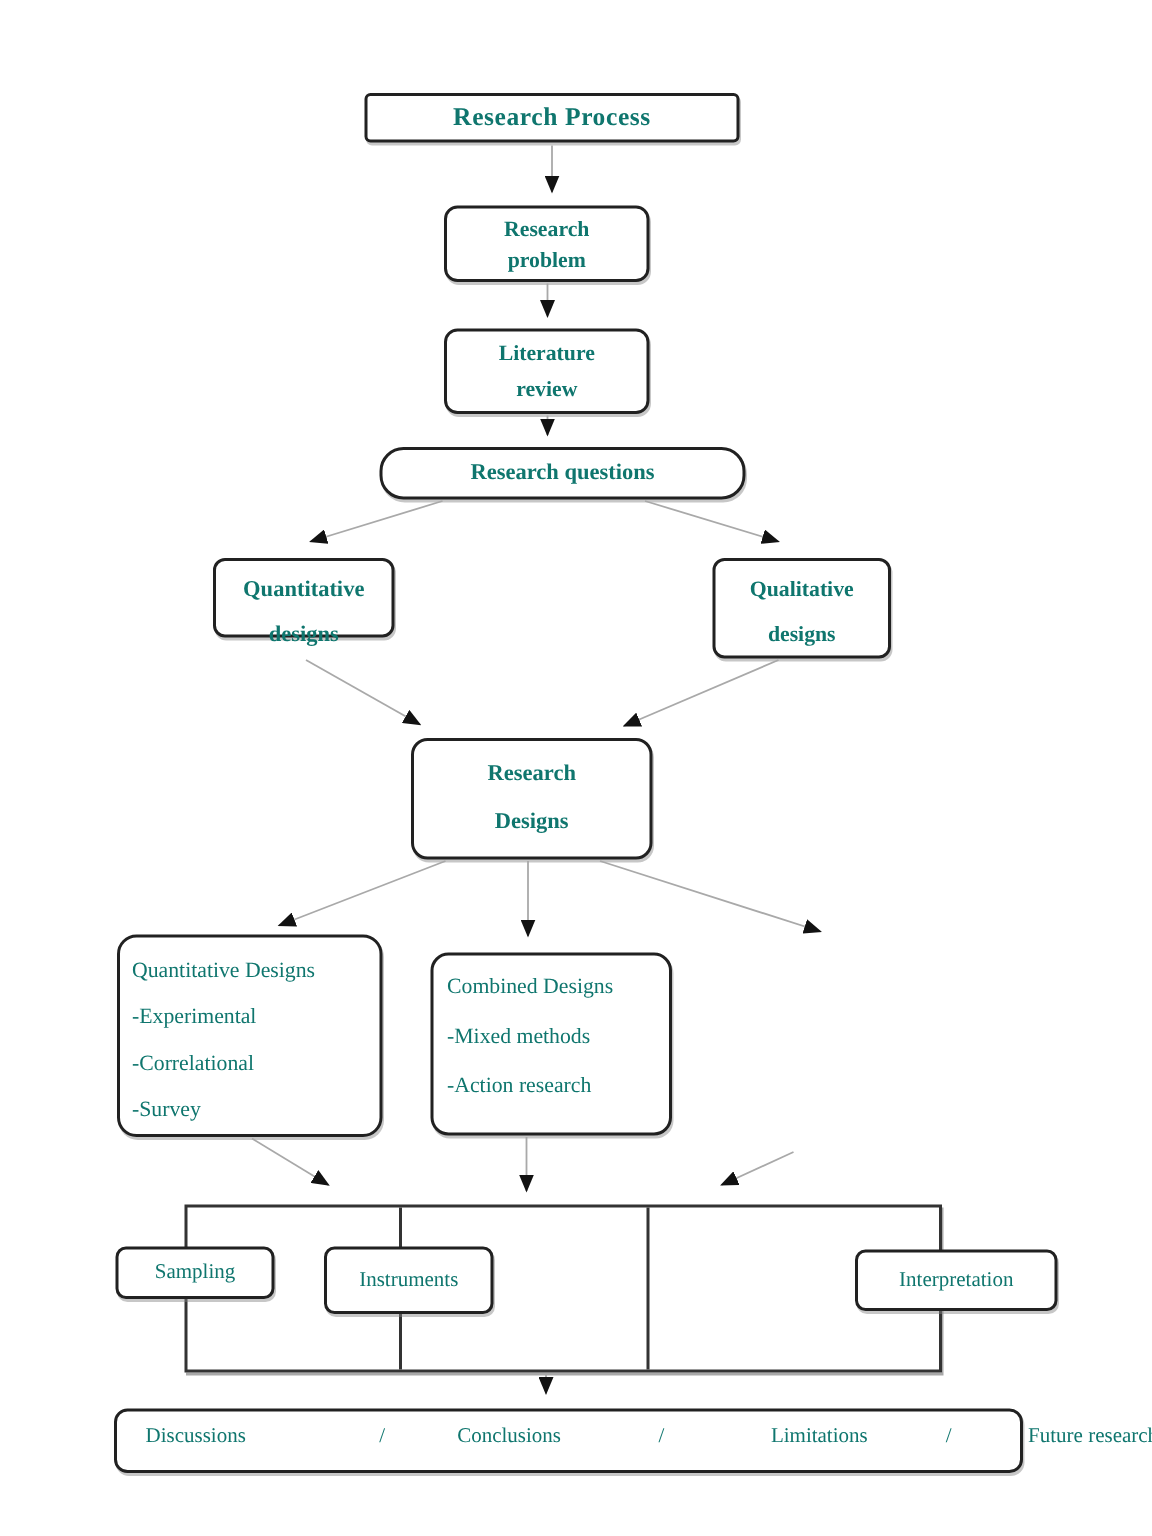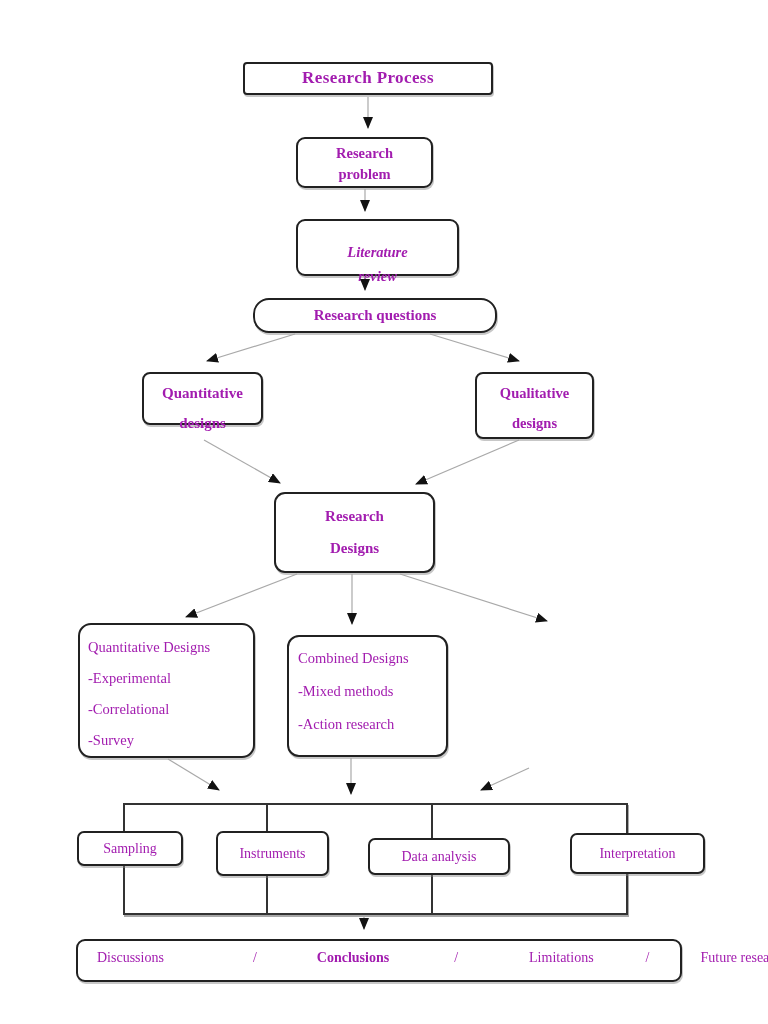--- a/index.html
+++ b/index.html
@@ -1,34 +1,34 @@
 <!DOCTYPE html>
 <html><head>
 <meta charset="utf-8">
 <style>
   html,body{margin:0;padding:0;background:#ffffff;}
   #stage{
     position:relative;width:768px;height:1024px;background:#ffffff;overflow:hidden;
-    font-family:"Liberation Serif","DejaVu Serif",serif;color:#a21caf;
+    font-family:"Liberation Serif","DejaVu Serif",serif;color:#0f766e;
   }
   .node{
     position:absolute;background:#ffffff;border:2px solid #212121;
     box-sizing:border-box;text-align:center;z-index:2;
     box-shadow:1px 2px 0 rgba(130,130,130,0.45);
   }
   .bold{font-weight:bold;}
   .line{display:block;}
 
   
   #n-process{left:243px;top:62px;width:250px;height:33px;border-radius:4px;
     font-size:17px;line-height:28px;letter-spacing:.4px;}
   #n-problem{left:296px;top:137px;width:137px;height:51px;border-radius:9px;
     font-size:14.5px;line-height:21px;padding-top:4px;}
-  #n-literature{left:296px;top:219px;width:163px;height:57px;border-radius:9px;
-    font-size:14.5px;line-height:24px;padding-top:19px;font-style:italic;}
+  #n-literature{left:296px;top:219px;width:137px;height:57px;border-radius:9px;
+    font-size:14.5px;line-height:24px;padding-top:3px;}
   #n-questions{left:253px;top:298px;width:244px;height:35px;border-radius:16px;
     font-size:15px;line-height:30px;}
 
   
   #n-quant{left:142px;top:372px;width:121px;height:53px;border-radius:8px;
     font-size:15px;line-height:30px;padding-top:4px;}
   #n-qual{left:475px;top:372px;width:119px;height:67px;border-radius:8px;
     font-size:14.5px;line-height:30px;padding-top:4px;}
   #n-designs{left:274px;top:492px;width:161px;height:81px;border-radius:11px;
     font-size:15px;line-height:32px;padding-top:6px;}
@@ -55,21 +55,21 @@
   #n-dataanalysis{left:368px;top:838px;width:142px;height:37px;line-height:33px;}
   #n-interpretation{left:570px;top:833px;width:135px;height:41px;line-height:37px;}
 
   
   #n-summary{left:76px;top:939px;width:606px;height:43px;border-radius:9px;
     font-size:14px;text-align:left;display:flex;align-items:flex-start;
     padding-top:7px;line-height:20px;gap:44px;}
   .sum-part{white-space:pre;}
   .sum-part:nth-child(1){margin-left:19px;}
   .sum-part:nth-child(2){margin-left:45px;}
-  .sum-part:nth-child(3){margin-left:16px;font-weight:bold;}
+  .sum-part:nth-child(3){margin-left:4px;}
   .sum-part:nth-child(4){margin-left:21px;}
   .sum-part:nth-child(5){margin-left:27px;}
   .sum-part:nth-child(6){margin-left:8px;}
   .sum-part:nth-child(7){margin-left:7px;}
 
   
   #edges{position:absolute;left:0;top:0;z-index:3;pointer-events:none;}
   .edge{stroke:#a9a9a9;stroke-width:1.2;}
 </style>
 </head>
@@ -150,23 +150,20 @@
     <div class="divider" id="divider-1"></div>
     <div class="divider" id="divider-2"></div>
   </div>
 
   <div class="node rowbox" id="n-sampling">
     <span>Sampling</span>
   </div>
   <div class="node rowbox" id="n-instruments">
     <span>Instruments</span>
   </div>
-  <div class="node rowbox" id="n-dataanalysis">
-    <span>Data analysis</span>
-  </div>
   <div class="node rowbox" id="n-interpretation">
     <span>Interpretation</span>
   </div>
 
   <div class="node" id="n-summary">
     <span class="sum-part">Discussions</span>
     <span class="sum-part">/</span>
     <span class="sum-part">Conclusions</span>
     <span class="sum-part">/</span>
     <span class="sum-part">Limitations</span>

